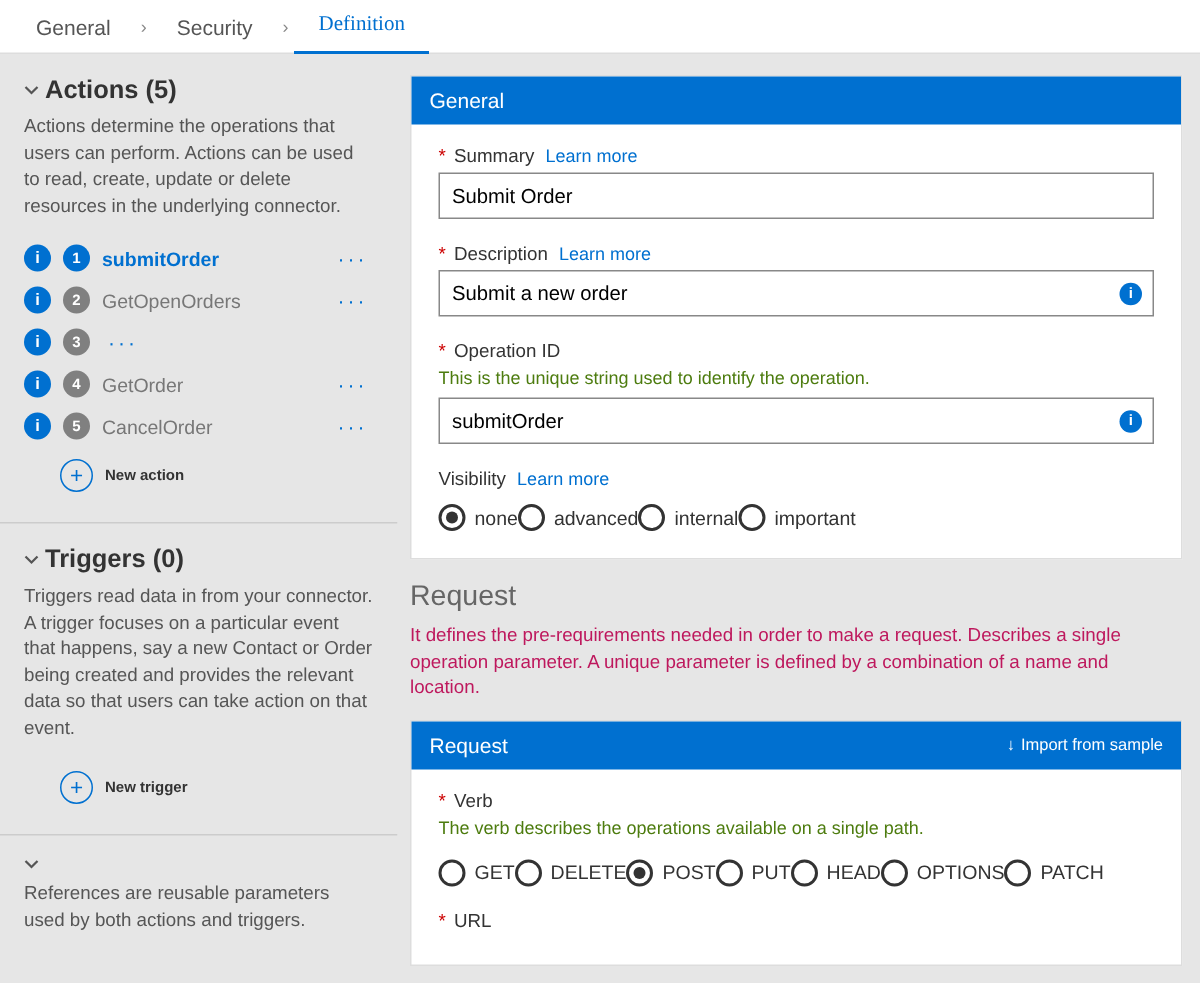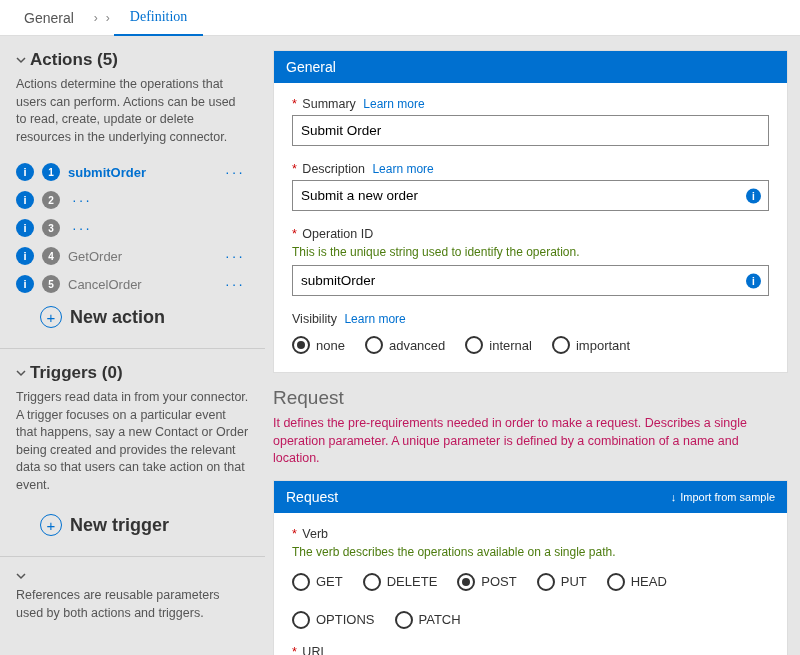--- a/index.html
+++ b/index.html
@@ -13,50 +13,51 @@
   .section-title { font-size: 17px; color:#333; margin-bottom:6px; display:flex; align-items:center; gap:4px;font-weight:bold; }
   .section-desc { color:#555; font-size:12.5px; line-height:1.4; margin-bottom:12px; }
   .action-item { display:flex; align-items:center; gap:8px; padding:5px 0; }
   .badge { width:18px; height:18px; border-radius:50%; background:#0070d0; color:#fff; display:flex; align-items:center; justify-content:center; font-size:10px; font-weight:bold; }
   .badge.gray { background:#808080; }
   .action-label { flex:1; color:#777; font-size:13px; white-space:nowrap; overflow:hidden; text-overflow:ellipsis; }
   .action-label.active { color:#0070d0; font-weight:600; }
   .dots { color:#0070d0; letter-spacing:2px; cursor:pointer; font-size:14px; padding:0 4px;}
   .new-action { display:flex; align-items:center; gap:8px; padding:8px 0 6px 24px; cursor:pointer; }
   .plus-circle { width:22px; height:22px; border:1.5px solid #0070d0; border-radius:50%; color:#0070d0; display:flex; align-items:center; justify-content:center; font-size:15px; line-height:1; }
-  .new-action-label { font-weight:600; font-size:18px; color:#333;}
+  .new-action-label { font-weight:600; font-size:10px; color:#333;}
   .hr { border-top:1px solid #ccc; margin:14px -16px; }
   .main { flex:1; padding: 14px 12px 16px 8px; overflow-y:auto; }
   .panel { background:#fff; border:1px solid #ddd; margin-bottom:14px; }
   .panel-head { background:#0070d0; color:#fff; padding:8px 12px; font-size:14px; display:flex; justify-content:space-between; align-items:center;}
   .panel-body { padding:14px 18px 18px 18px; }
   .field-label { font-size:12.5px; margin-bottom:4px; }
   .req-star { color:#c00; margin-right:2px; }
   .learn-more { color:#0070d0; margin-left:4px; font-size:12px; cursor:pointer;}
   .hint { color:#4d7c0f; font-size:12px; margin-bottom:6px; }
   .field-input { width:100%; border:1px solid #888; padding:7px 8px; font-size:13.5px; background:#fff; position:relative; }
   .field-wrap { position:relative; margin-bottom:16px; }
   .info-icon { position:absolute; right:8px; top:50%; transform:translateY(-50%); width:15px; height:15px; border-radius:50%; background:#0070d0; color:#fff; font-size:10px; font-weight:bold; display:flex; align-items:center; justify-content:center; }
-  .radio-row { display:flex; gap:20px; align-items:center; flex-wrap:wrap;}
+  .radio-row { display:flex; align-items:center; flex-wrap:wrap;}
   .radio-item { display:flex; align-items:center; gap:6px; cursor:pointer; font-size:13px; color:#333;}
   .radio-outer { width:18px; height:18px; border:2px solid #333; border-radius:50%; display:flex; align-items:center; justify-content:center; }
   .radio-inner { width:8px; height:8px; border-radius:50%; background:#333; }
   .section-h2 { font-size:19px; color:#666; margin:8px 0 6px 0; font-weight:400; }
   .section-p { color:#be185d; font-size:12.5px; line-height:1.4; margin-bottom:12px; }
   .import-link { color:#fff; font-size:11px; cursor:pointer; display:flex; align-items:center; gap:4px;}
   .dl-icon::before { content:"\2193"; font-weight:bold; }
   .info-badge { width:18px; height:18px; border-radius:50%; background:#0070d0; color:#fff; display:flex; align-items:center; justify-content:center; font-size:11px; font-weight:bold; }
   .caret-svg { width:10px; height:10px; }
 </style>
 </head>
 <body>
 
 <div class="tabs">
   <div class="tab">General</div>
   <span class="chev">›</span>
+  <div class="tab">Security</div>
   <span class="chev">›</span>
   <div class="tab active">Definition</div>
 </div>
 
 <div class="content">
 
   <div class="sidebar">
 
     <div class="section-title">
       <svg class="caret-svg" viewBox="0 0 10 10">
@@ -69,20 +70,21 @@
     <div id="actions-list">
         <div class="action-item">
           <span class="info-badge">i</span>
           <span class="badge ">1</span>
           <span class="action-label active">submitOrder</span>
           <span class="dots">···</span>
         </div>
         <div class="action-item">
           <span class="info-badge">i</span>
           <span class="badge gray">2</span>
+          <span class="action-label ">GetOpenOrders</span>
           <span class="dots">···</span>
         </div>
         <div class="action-item">
           <span class="info-badge">i</span>
           <span class="badge gray">3</span>
           <span class="dots">···</span>
         </div>
         <div class="action-item">
           <span class="info-badge">i</span>
           <span class="badge gray">4</span>

